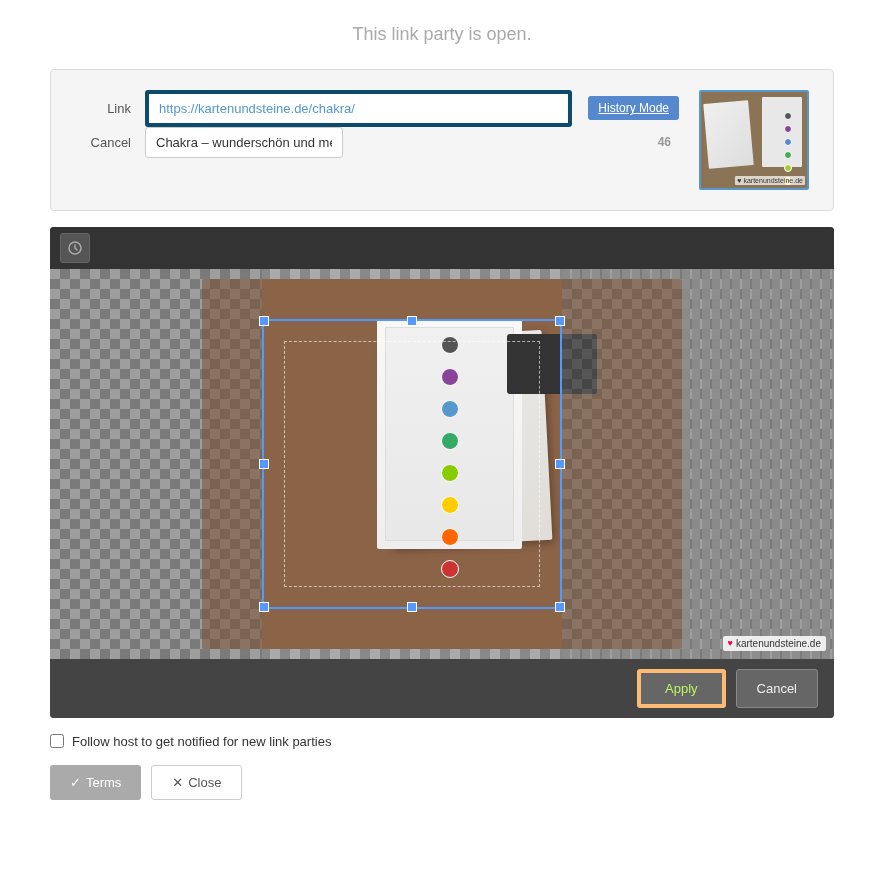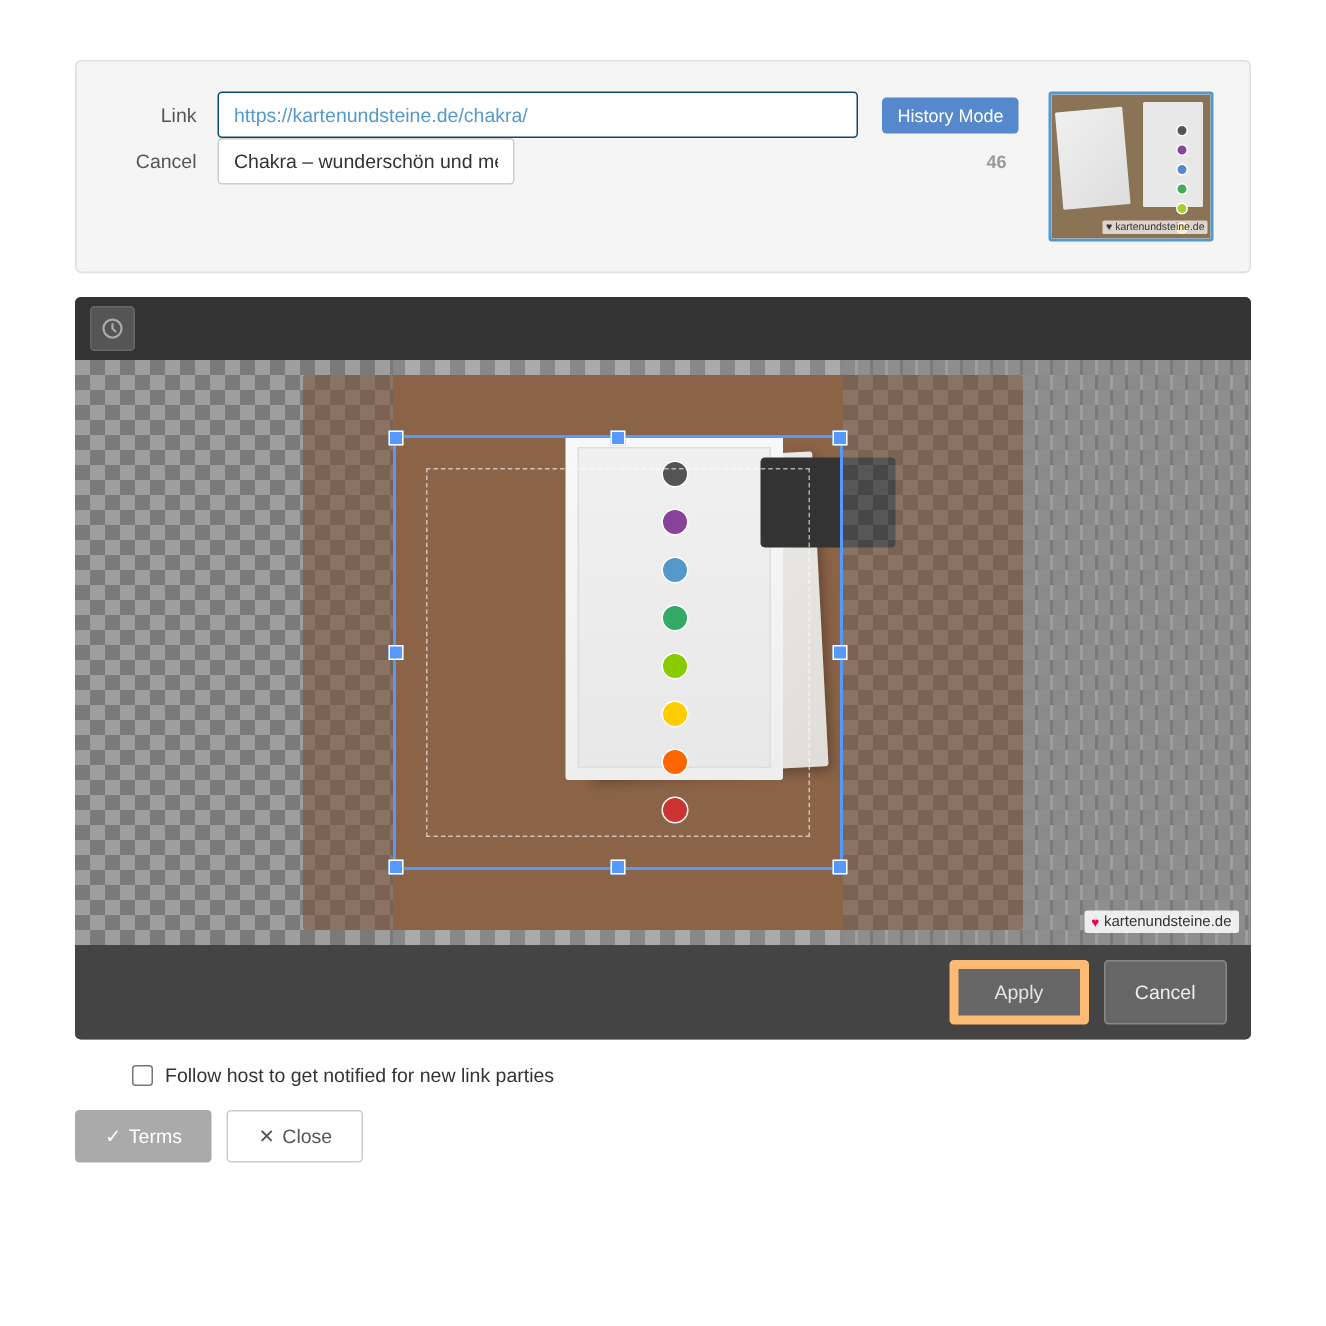--- a/index.html
+++ b/index.html
@@ -47,39 +47,40 @@
       flex-shrink: 0;
     }
 
     .input-wrapper {
       flex: 1;
       position: relative;
     }
 
     .link-input {
       flex: 1;
-      border: 1px solid #0c4a6e;
+      border: 4px solid #0c4a6e;
       border-radius: 3px;
       padding: 7px 10px;
       font-size: 13px;
       color: #5599cc;
       background: #fff;
       outline: none;
     }
 
     .history-mode-btn {
       background: #5588cc;
       color: #fff;
       border: none;
       border-radius: 3px;
       padding: 5px 10px;
       font-size: 12px;
       cursor: pointer;
       margin-left: 8px;
       white-space: nowrap;
+      text-decoration: underline;
     }
 
     .caption-input {
       flex: 1;
       border: 1px solid #ccc;
       border-radius: 3px;
       padding: 7px 10px;
       font-size: 13px;
       color: #333;
       background: #fff;
@@ -241,22 +242,22 @@
     .editor-actions {
       background: #444;
       padding: 10px 16px;
       display: flex;
       justify-content: flex-end;
       gap: 10px;
     }
 
     .btn-apply {
       background: #666;
-      color: #e5e5e5;
-      border: 6px solid #fdba74;
+      color: #bef264;
+      border: 4px solid #fdba74;
       border-radius: 3px;
       padding: 8px 24px;
       font-size: 13px;
       cursor: pointer;
     }
 
     .btn-cancel {
       background: #666;
       color: #eee;
       border: 1px solid #888;
@@ -271,21 +272,20 @@
       margin: 0 50px;
     }
 
     .checkbox-row {
       display: flex;
       align-items: center;
       gap: 8px;
       margin-bottom: 12px;
       font-size: 13px;
       color: #333;
-      margin-left: 38px;
     }
 
     .checkbox-row input[type="checkbox"] {
       width: 14px;
       height: 14px;
       border: 1px solid #999;
       cursor: pointer;
     }
 
     .link-text {
@@ -457,20 +457,21 @@
       background: rgba(255,255,255,0.7);
       color: #333;
       padding: 1px 2px;
       border-radius: 1px;
     }
   </style>
 </head>
 <body>
 
 <div class="page-header">
+  <div>This link party is open.</div>
 </div>
 
 <div class="form-card">
   <div class="form-fields">
 
     <div class="form-row">
       <label>Link</label>
       <div style="flex:1; display:flex; align-items:center; gap:8px;">
         <input type="text" class="link-input" value="https://kartenundsteine.de/chakra/" style="">
         <button class="history-mode-btn">History Mode</button>

